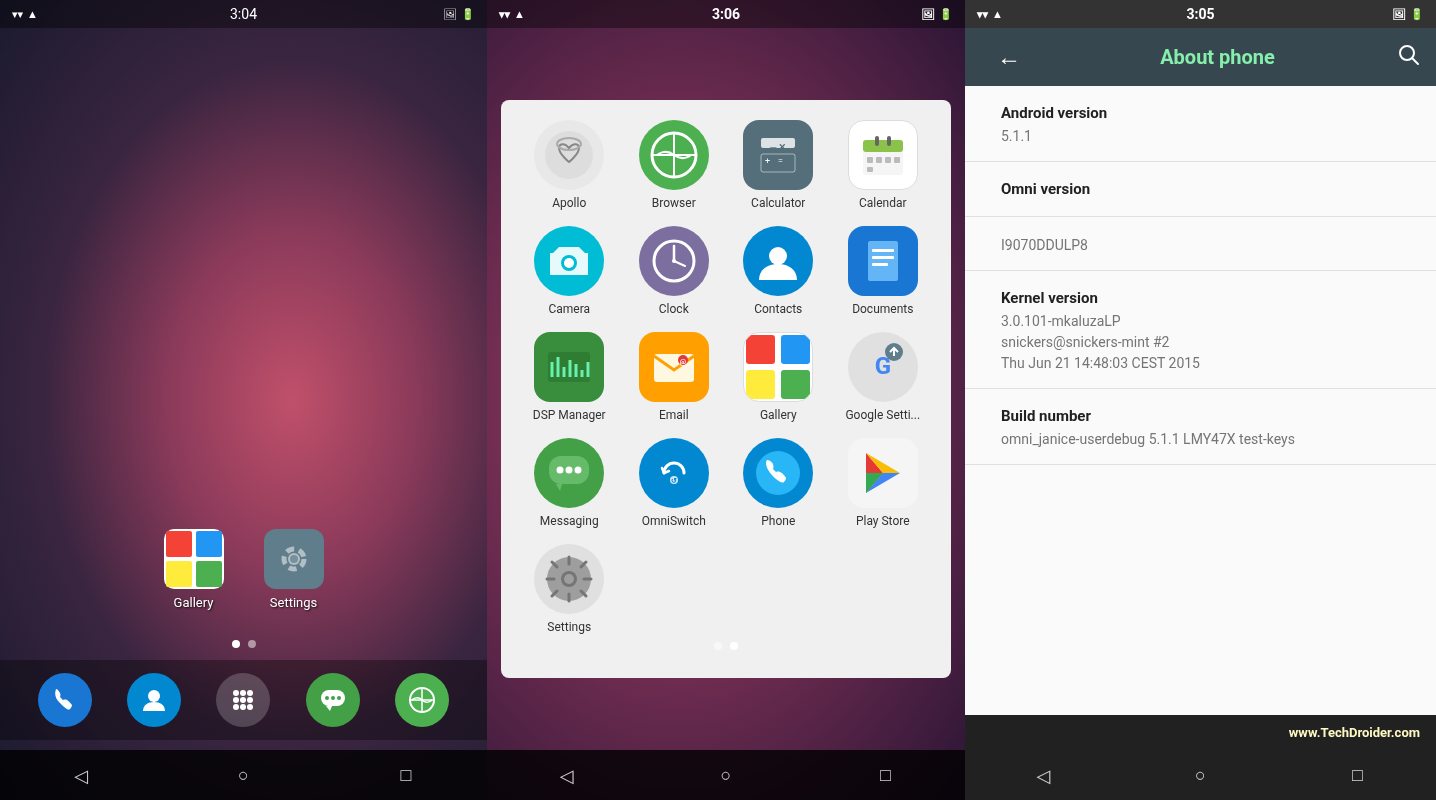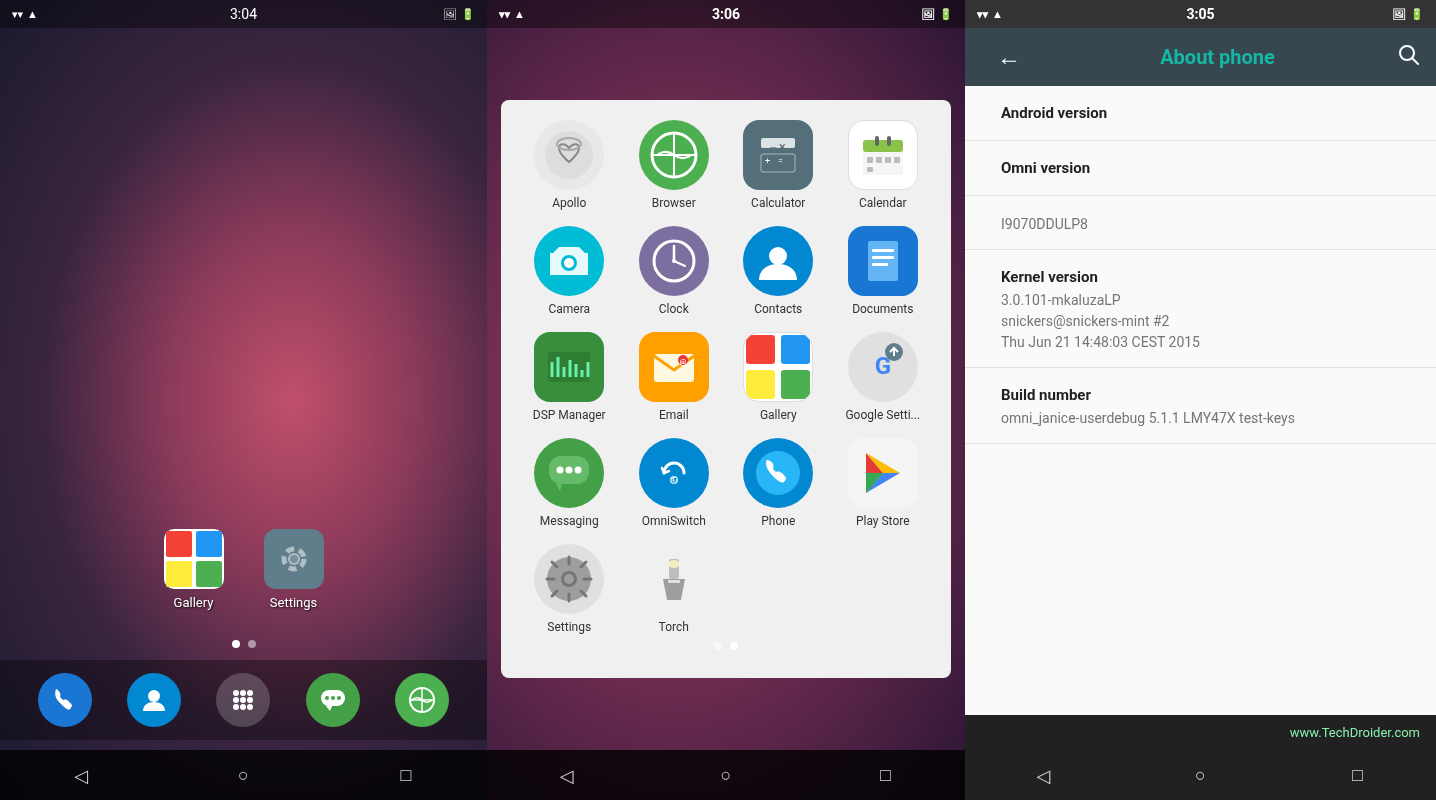--- a/index.html
+++ b/index.html
@@ -285,21 +285,21 @@
     .about-header {
       height: 58px;
       background: #37474f;
       display: flex;
       align-items: center;
       padding: 0 16px;
       gap: 20px;
     }
 
     .about-header-title {
-      color: #14b8a6;
+      color: #86efac;
       font-size: 20px;
       font-weight: bold;
       flex: 1;
       text-align: center;
     }
 
     .about-content {
       flex: 1;
       overflow-y: auto;
       background: #fafafa;
@@ -323,23 +323,23 @@
       line-height: 1.5;
     }
 
     .about-footer {
       background: #212121;
       padding: 10px 16px;
       text-align: right;
     }
 
     .about-footer-text {
-      color: #86efac;
+      color: #fef9c3;
       font-size: 13px;
-      font-weight: normal;
+      font-weight: bold;
     }
 
     .about-nav {
       height: 50px;
       background: #212121;
       display: flex;
       align-items: center;
       justify-content: space-around;
     }
 
@@ -694,31 +694,20 @@
                 <circle cx="25" cy="25" r="22" fill="#9e9e9e"></circle>
                 <circle cx="25" cy="25" r="8" fill="#757575"></circle>
                 <circle cx="25" cy="25" r="5" fill="#9e9e9e"></circle>
                 <path d="M25 3 L25 10 M25 40 L25 47 M3 25 L10 25 M40 25 L47 25 M8 8 L13 13 M37 37 L42 42 M42 8 L37 13 M13 37 L8 42" fill="none" stroke="#757575" stroke-width="3" stroke-linecap="round"></path>
               </svg>
             </div>
             <span class="app-label">Settings</span>
           </div>
 
 
-          <div class="app-item">
-            <div class="app-icon" style="background:#f0f0f0;">
-              <svg width="50" height="50" viewBox="0 0 50 50">
-                <rect x="20" y="5" width="10" height="20" rx="2" fill="#bdbdbd"></rect>
-                <path d="M14 25 L36 25 L32 46 L18 46 Z" fill="#9e9e9e"></path>
-                <rect x="19" y="26" width="12" height="3" fill="#e0e0e0"></rect>
-                <ellipse cx="25" cy="10" rx="6" ry="4" fill="#fff9c4" opacity="0.8"></ellipse>
-              </svg>
-            </div>
-            <span class="app-label">Torch</span>
-          </div>
 
         </div>
 
         <div class="page-dots-drawer">
           <div class="page-dot"></div>
           <div class="page-dot active"></div>
         </div>
       </div>
     </div>
   </div>
@@ -750,20 +739,21 @@
       <svg width="22" height="22" viewBox="0 0 22 22">
         <circle cx="9" cy="9" r="7" fill="none" stroke="white" stroke-width="2"></circle>
         <line x1="14" y1="14" x2="20" y2="20" stroke="white" stroke-width="2" stroke-linecap="round"></line>
       </svg>
     </div>
   </div>
 
   <div class="about-content">
     <div class="about-section">
       <div class="about-section-title">Android version</div>
+      <div class="about-section-value">5.1.1</div>
     </div>
 
     <div class="about-section">
       <div class="about-section-title">Omni version</div>
     </div>
 
     <div class="about-section">
       <div class="about-section-value">I9070DDULP8</div>
     </div>
 

